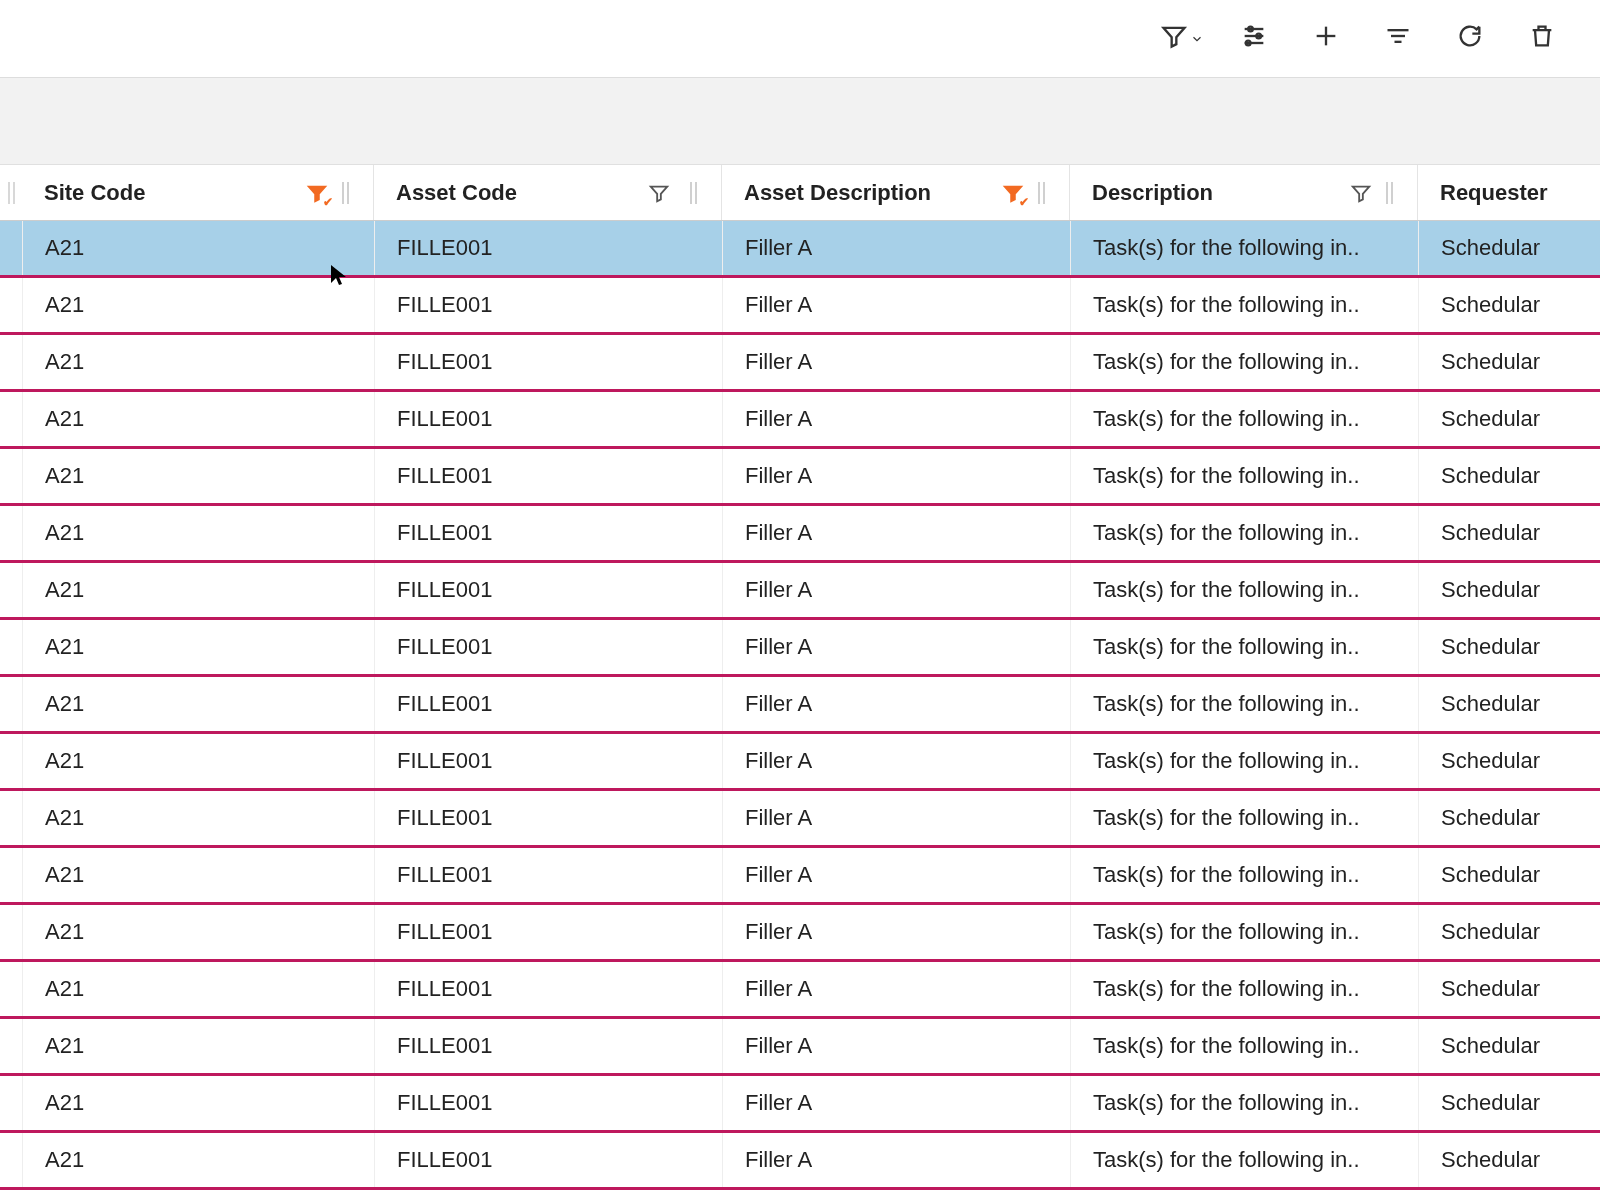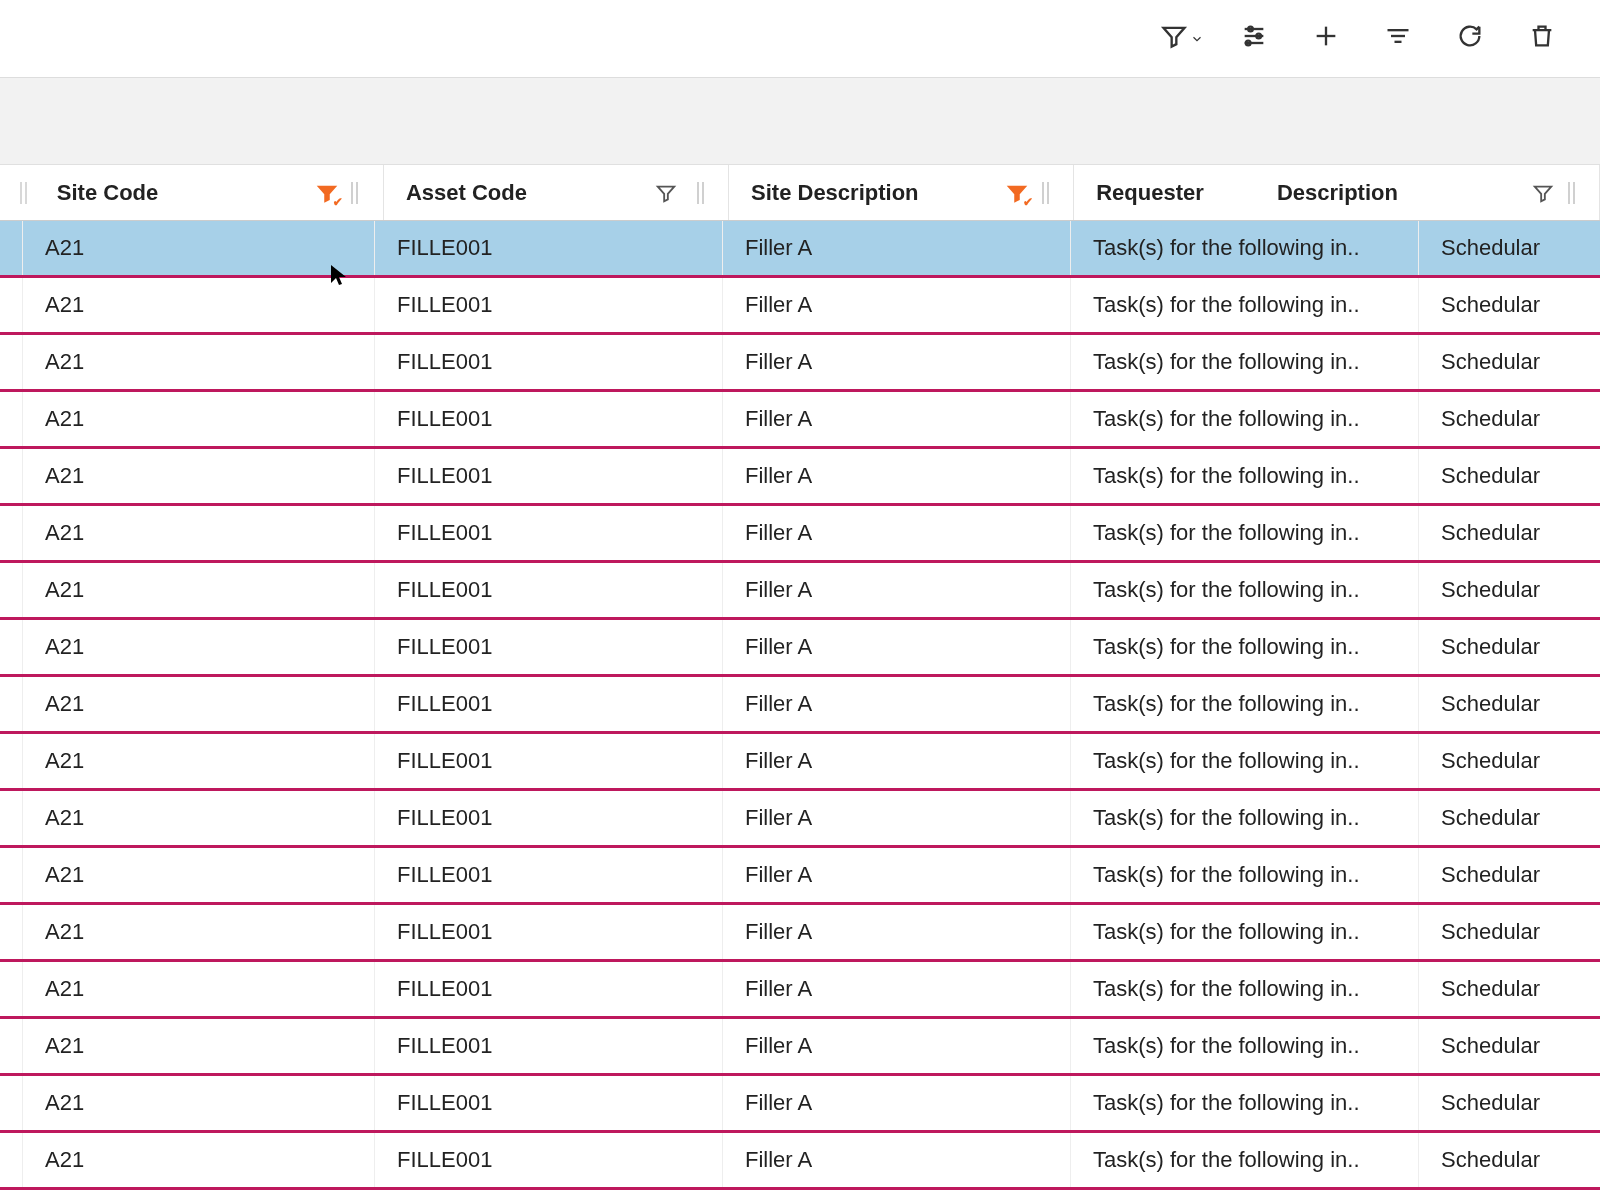--- a/index.html
+++ b/index.html
@@ -47,21 +47,20 @@
     display: flex;
     height: 57px;
     align-items: center;
     border-bottom: 3px solid #be185d;
   }
   .header-row {
     background: #fff;
     font-weight: 700;
     border-top: 1px solid #e0e0e0;
     border-bottom: 1px solid #ccc;
-    padding-left: 13px;
   }
   .selected-row {
     background: #a7d0e8;
   }
   .col {
     padding: 0 22px;
     display: flex;
     align-items: center;
     height: 100%;
     white-space: nowrap;
@@ -221,49 +220,49 @@
             <path d="M3 5h18l-7 8v6l-4 2v-8L3 5z"></path>
           </svg>
       </span>
       <span class="resize-grip">
           <span></span>
           <span></span>
         </span>
     </div>
 
     <div class="col c-desc">
-      <span class="hlabel">Site Description</span>
+      <span class="hlabel">Asset Description</span>
       <span class="hfilter active">
         <svg viewBox="0 0 24 24">
             <path d="M3 5h18l-7 8v6l-4 2v-8L3 5z"></path>
           </svg>
         <span class="check">✔</span>
       </span>
       <span class="resize-grip">
           <span></span>
           <span></span>
         </span>
-    </div>
-
-    <div class="col c-req">
-      <span class="hlabel">Requester</span>
     </div>
 
     <div class="col c-text">
       <span class="hlabel">Description</span>
       <span class="hfilter">
         <svg viewBox="0 0 24 24">
             <path d="M3 5h18l-7 8v6l-4 2v-8L3 5z"></path>
           </svg>
       </span>
       <span class="resize-grip">
           <span></span>
           <span></span>
         </span>
     </div>
+
+    <div class="col c-req">
+      <span class="hlabel">Requester</span>
+    </div>
   </div>
 
   <div id="rows-container">
       <div class="row data-row selected-row">
         <div class="col c-handle"></div>
         <div class="col c-site">A21</div>
         <div class="col c-asset">FILLE001</div>
         <div class="col c-desc">Filler A</div>
         <div class="col c-text">Task(s) for the following in..</div>
         <div class="col c-req">Schedular</div>

